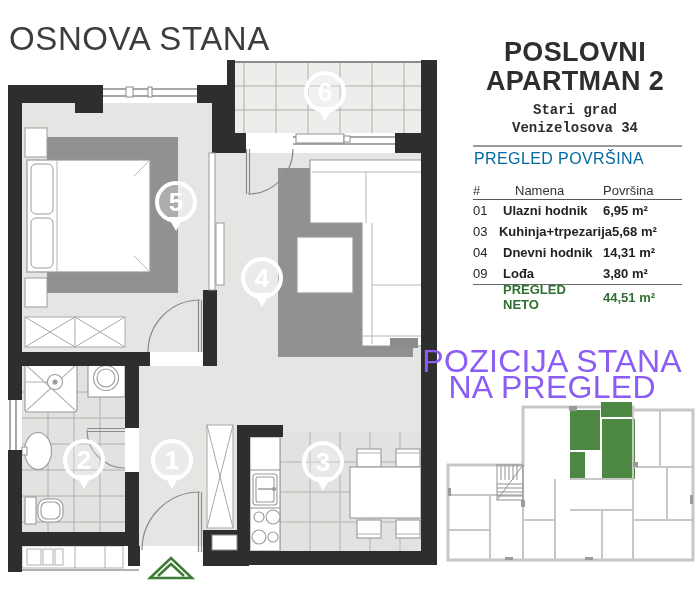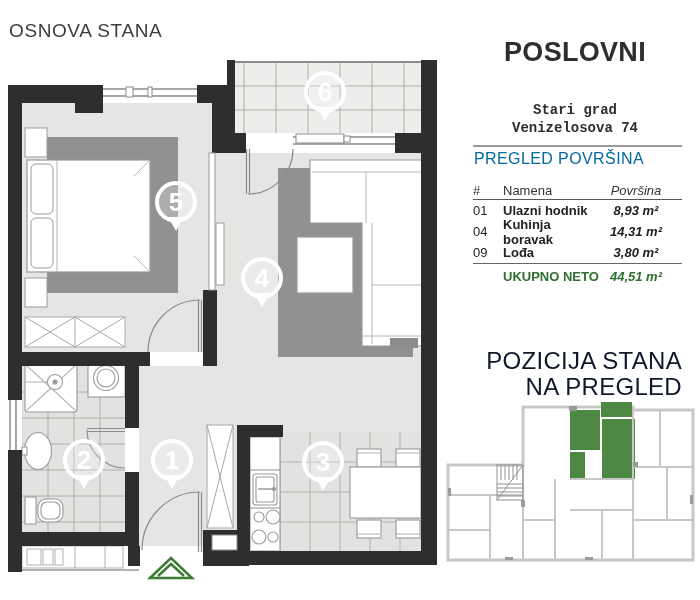--- a/index.html
+++ b/index.html
@@ -1,37 +1,37 @@
 <!DOCTYPE html>
 <html><head>
 <meta charset="utf-8">
 <style>
   html,body{margin:0;padding:0;background:#fff;}
   body{width:700px;height:600px;position:relative;overflow:hidden;
        font-family:"Liberation Sans",sans-serif;}
-  .main-title{position:absolute;left:9px;top:20px;font-size:19px;color:#3d3d3d;
+  .main-title{position:absolute;left:9px;top:20px;font-size:33px;color:#3d3d3d;
        letter-spacing:.6px;font-weight:400;}
   .apt-title{position:absolute;left:455px;top:38px;width:240px;text-align:center;
        font-size:27px;font-weight:700;line-height:29px;color:#2e2e2e;letter-spacing:.3px;}
   .apt-address{position:absolute;left:455px;top:101px;width:240px;text-align:center;
        font-size:14px;font-weight:700;line-height:18px;color:#2e2e2e;font-family:Liberation Mono, monospace;}
   .rule1{position:absolute;left:473px;top:145px;width:209px;border-top:2px solid #9b9b9b;}
   .section-title{position:absolute;left:474px;top:150px;font-size:16px;color:#0369a1;
        letter-spacing:.4px;font-weight:400;}
   .area-table{position:absolute;left:473px;top:182px;width:209px;font-size:13px;color:#222;}
   .tr{display:flex;height:21px;align-items:center;}
   .tr.head{height:17px;border-bottom:1.5px solid #555;font-weight:400;color:#333;}
   .td-num{width:30px;font-weight:400;}
   .td-name{flex:1;font-weight:700;}
-  .td-area{width:66px;text-align:center;font-weight:700;padding-right:13px;font-style:italic;}
-  .tr.head .td-name,.tr.head .td-area{font-weight:400;}
+  .td-area{width:66px;text-align:left;font-weight:700;padding-right:13px;}
+  .tr.head .td-name,.tr.head .td-area{font-weight:400;margin-left:12px;}
   .tr.total{border-top:1.5px solid #666;height:24px;color:#2f7030;}
   .tr.total .td-name,.tr.total .td-area{font-weight:700;color:#2f7030;}
-  .position-title{position:absolute;right:18px;top:348px;text-align:right;font-size:24px;
-       color:#0f172a;line-height:26px;font-weight:400;letter-spacing:.3px;}
+  .position-title{position:absolute;right:18px;top:348px;text-align:center;font-size:32px;
+       color:#8b5cf6;line-height:26px;font-weight:400;letter-spacing:.3px;}
   svg{position:absolute;}
   #plan{left:0;top:60px;}
   #miniplan{left:445px;top:400px;}
 </style>
 </head>
 <body>
 
 <div class="main-title">OSNOVA STANA</div>
 
 <svg id="plan" width="450" height="540" viewBox="0 0 450 540">
@@ -288,52 +288,58 @@
     <g>
       <circle cx="325" cy="32" r="19" fill="rgba(255,255,255,0.25)" stroke="#fff" stroke-width="4"></circle>
       <path d="M317,47 L325,61 L333,47 Z" fill="#fff" stroke="none"></path>
       <text x="325" y="41">6</text>
     </g>
   </g>
 </svg>
 
 <div class="apt-title">
   <div>POSLOVNI</div>
+  <div>APARTMAN 2</div>
 </div>
 <div class="apt-address">
   <div>Stari grad</div>
-  <div>Venizelosova 74</div>
+  <div>Venizelosova 34</div>
 </div>
 <div class="rule1"></div>
 <div class="section-title">PREGLED POVRŠINA</div>
 
 <div class="area-table">
   <div class="tr head">
     <span class="td-num">#</span>
     <span class="td-name">Namena</span>
     <span class="td-area">Površina</span>
   </div>
   <div class="tr">
     <span class="td-num">01</span>
     <span class="td-name">Ulazni hodnik</span>
-    <span class="td-area">8,93 m²</span>
+    <span class="td-area">6,95 m²</span>
+  </div>
+  <div class="tr">
+    <span class="td-num">03</span>
+    <span class="td-name">Kuhinja+trpezarija</span>
+    <span class="td-area">5,68 m²</span>
   </div>
   <div class="tr">
     <span class="td-num">04</span>
-    <span class="td-name">Kuhinja boravak</span>
+    <span class="td-name">Dnevni hodnik</span>
     <span class="td-area">14,31 m²</span>
   </div>
   <div class="tr">
     <span class="td-num">09</span>
     <span class="td-name">Lođa</span>
     <span class="td-area">3,80 m²</span>
   </div>
   <div class="tr total">
     <span class="td-num"></span>
-    <span class="td-name">UKUPNO NETO</span>
+    <span class="td-name">PREGLED NETO</span>
     <span class="td-area">44,51 m²</span>
   </div>
 </div>
 
 <div class="position-title">
   <div>POZICIJA STANA</div>
   <div>NA PREGLED</div>
 </div>
 
 <svg id="miniplan" width="252" height="188" viewBox="0 0 252 188">

